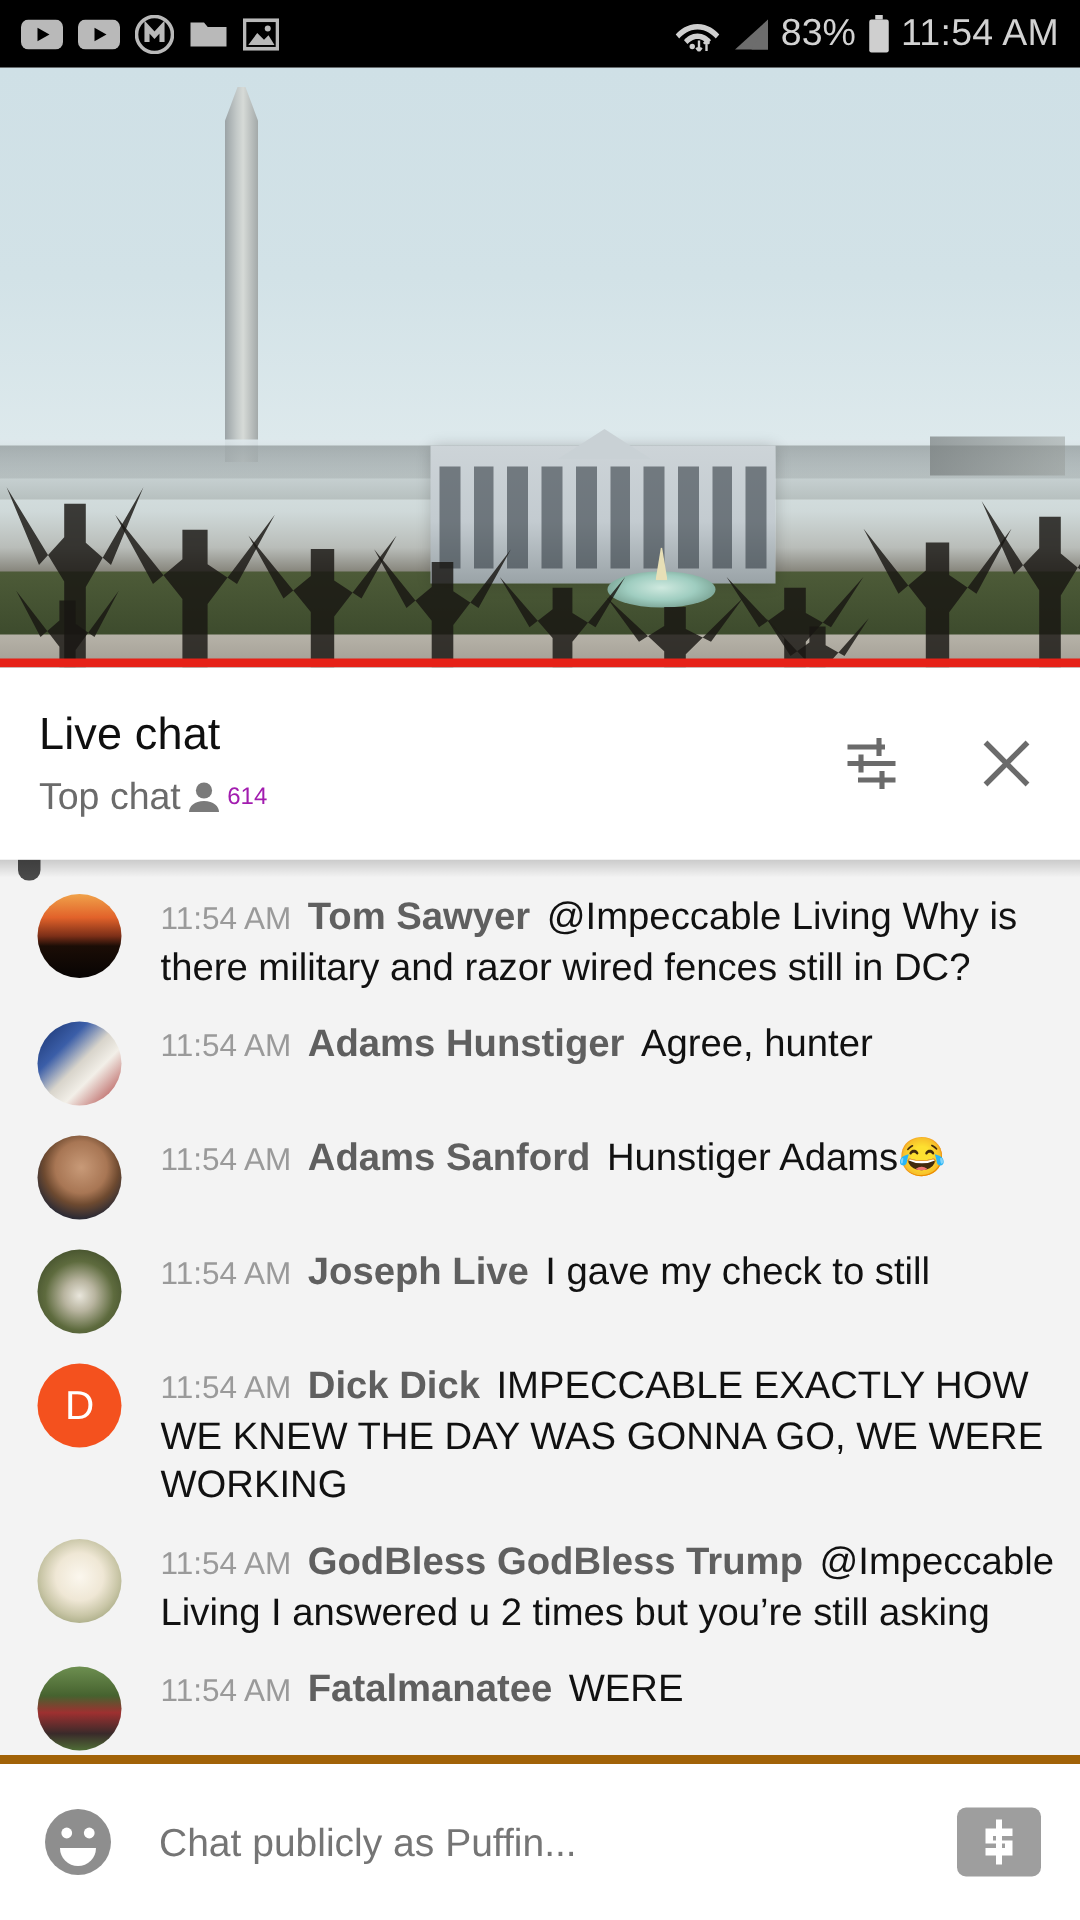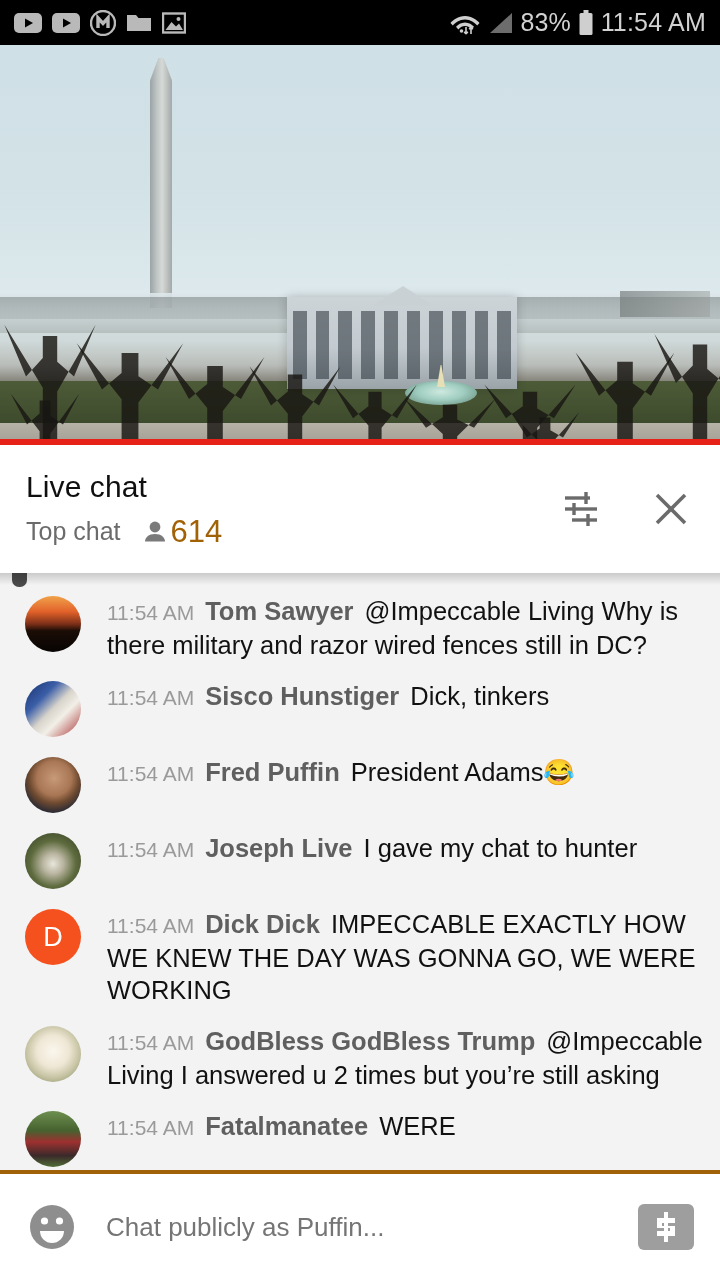--- a/index.html
+++ b/index.html
@@ -89,24 +89,24 @@
   }
 
   
   .chat-header {
     position:absolute; top:445px; left:0; width:720px; height:128px;
     background:#fff; display:flex; align-items:center; padding:0 26px;
     z-index:5;
   }
   .ch-left { display:flex; flex-direction:column; justify-content:center; }
   .ch-title { font-size:30px; color:#0f0f0f; line-height:1.2; letter-spacing:.1px; }
-  .ch-sub { display:flex; align-items:center; margin-top:9px; gap:22px; }
+  .ch-sub { display:flex; align-items:center; margin-top:9px; gap:3px; }
   .ch-mode { font-size:25px; color:#6b6b6b; }
   .ch-viewers { display:flex; align-items:center; gap:4px; }
-  .ch-count { font-size:31px; color:#a16207; }
+  .ch-count { font-size:16px; color:#a21caf; }
   .ch-actions { margin-left:auto; display:flex; align-items:center; gap:44px; }
   .icon-btn { width:46px; height:46px; display:flex; align-items:center; justify-content:center; cursor:pointer; }
 
   .hdr-shadow {
     position:absolute; top:573px; left:0; width:720px; height:12px; z-index:4;
     background:linear-gradient(to bottom,rgba(0,0,0,.17),rgba(0,0,0,0));
   }
 
   
   .chat-list {
@@ -138,21 +138,21 @@
   .av-man{background:radial-gradient(circle at 52% 38%,#c89a78 0%,#a87654 38%,#6e4a30 55%,#2d2b34 75%,#1d2230 100%);}
   .av-panda{background:radial-gradient(circle at 50% 55%,#e9e6dc 0%,#b8b49f 25%,#5e6b3e 55%,#2f3a1e 100%);}
   .av-puppy{background:radial-gradient(circle at 50% 45%,#fbf7ee 0%,#efe7d5 38%,#c9c6a7 62%,#7d8757 100%);}
   .av-team{background:linear-gradient(to bottom,#6d8f50 0%,#46622f 35%,#9e3030 55%,#3a2a2a 80%,#4f6d36 100%);}
   .av-dick{background:#f4511e;}
 
   
   .input-bar {
     position:absolute; bottom:0; left:0; width:720px; height:110px;
     background:#fff; display:flex; align-items:center; padding:0 26px;
-    border-top:4px solid #a16207;
+    border-top:6px solid #a16207;
   }
   .emoji-btn { width:52px; height:52px; flex:0 0 52px; cursor:pointer; }
   .chat-input {
     flex:1; margin-left:28px; font-size:26px; color:#9b9b9b;
     background:transparent; border:none; outline:none;
     font-family:"Liberation Sans", sans-serif;
   }
   .superchat-btn {
     width:56px; height:46px; border-radius:6px; background:#9e9e9e;
     display:flex; align-items:center; justify-content:center; cursor:pointer;
@@ -291,29 +291,29 @@
 
   <div class="chat-list">
     <div class="scroll-nub"></div>
     <div id="messages">
         <div class="msg">
           <div class="avatar av-sunset"></div>
           <div class="msg-body"><span class="ts">11:54 AM</span><span class="author">Tom Sawyer</span><span class="text">@Impeccable Living Why is there military and razor wired fences still in DC?</span></div>
         </div>
         <div class="msg">
           <div class="avatar av-eagle"></div>
-          <div class="msg-body"><span class="ts">11:54 AM</span><span class="author">Sisco Hunstiger</span><span class="text">Dick, tinkers</span></div>
+          <div class="msg-body"><span class="ts">11:54 AM</span><span class="author">Adams Hunstiger</span><span class="text">Agree, hunter</span></div>
         </div>
         <div class="msg">
           <div class="avatar av-man"></div>
-          <div class="msg-body"><span class="ts">11:54 AM</span><span class="author">Fred Puffin</span><span class="text">President Adams😂</span></div>
+          <div class="msg-body"><span class="ts">11:54 AM</span><span class="author">Adams Sanford</span><span class="text">Hunstiger Adams😂</span></div>
         </div>
         <div class="msg">
           <div class="avatar av-panda"></div>
-          <div class="msg-body"><span class="ts">11:54 AM</span><span class="author">Joseph Live</span><span class="text">I gave my chat to hunter</span></div>
+          <div class="msg-body"><span class="ts">11:54 AM</span><span class="author">Joseph Live</span><span class="text">I gave my check to still</span></div>
         </div>
         <div class="msg">
           <div class="avatar av-dick letter">D</div>
           <div class="msg-body"><span class="ts">11:54 AM</span><span class="author">Dick Dick</span><span class="text">IMPECCABLE EXACTLY HOW WE KNEW THE DAY WAS GONNA GO, WE WERE WORKING</span></div>
         </div>
         <div class="msg">
           <div class="avatar av-puppy"></div>
           <div class="msg-body"><span class="ts">11:54 AM</span><span class="author">GodBless GodBless Trump</span><span class="text">@Impeccable Living I answered u 2 times but you’re still asking</span></div>
         </div>
         <div class="msg">

